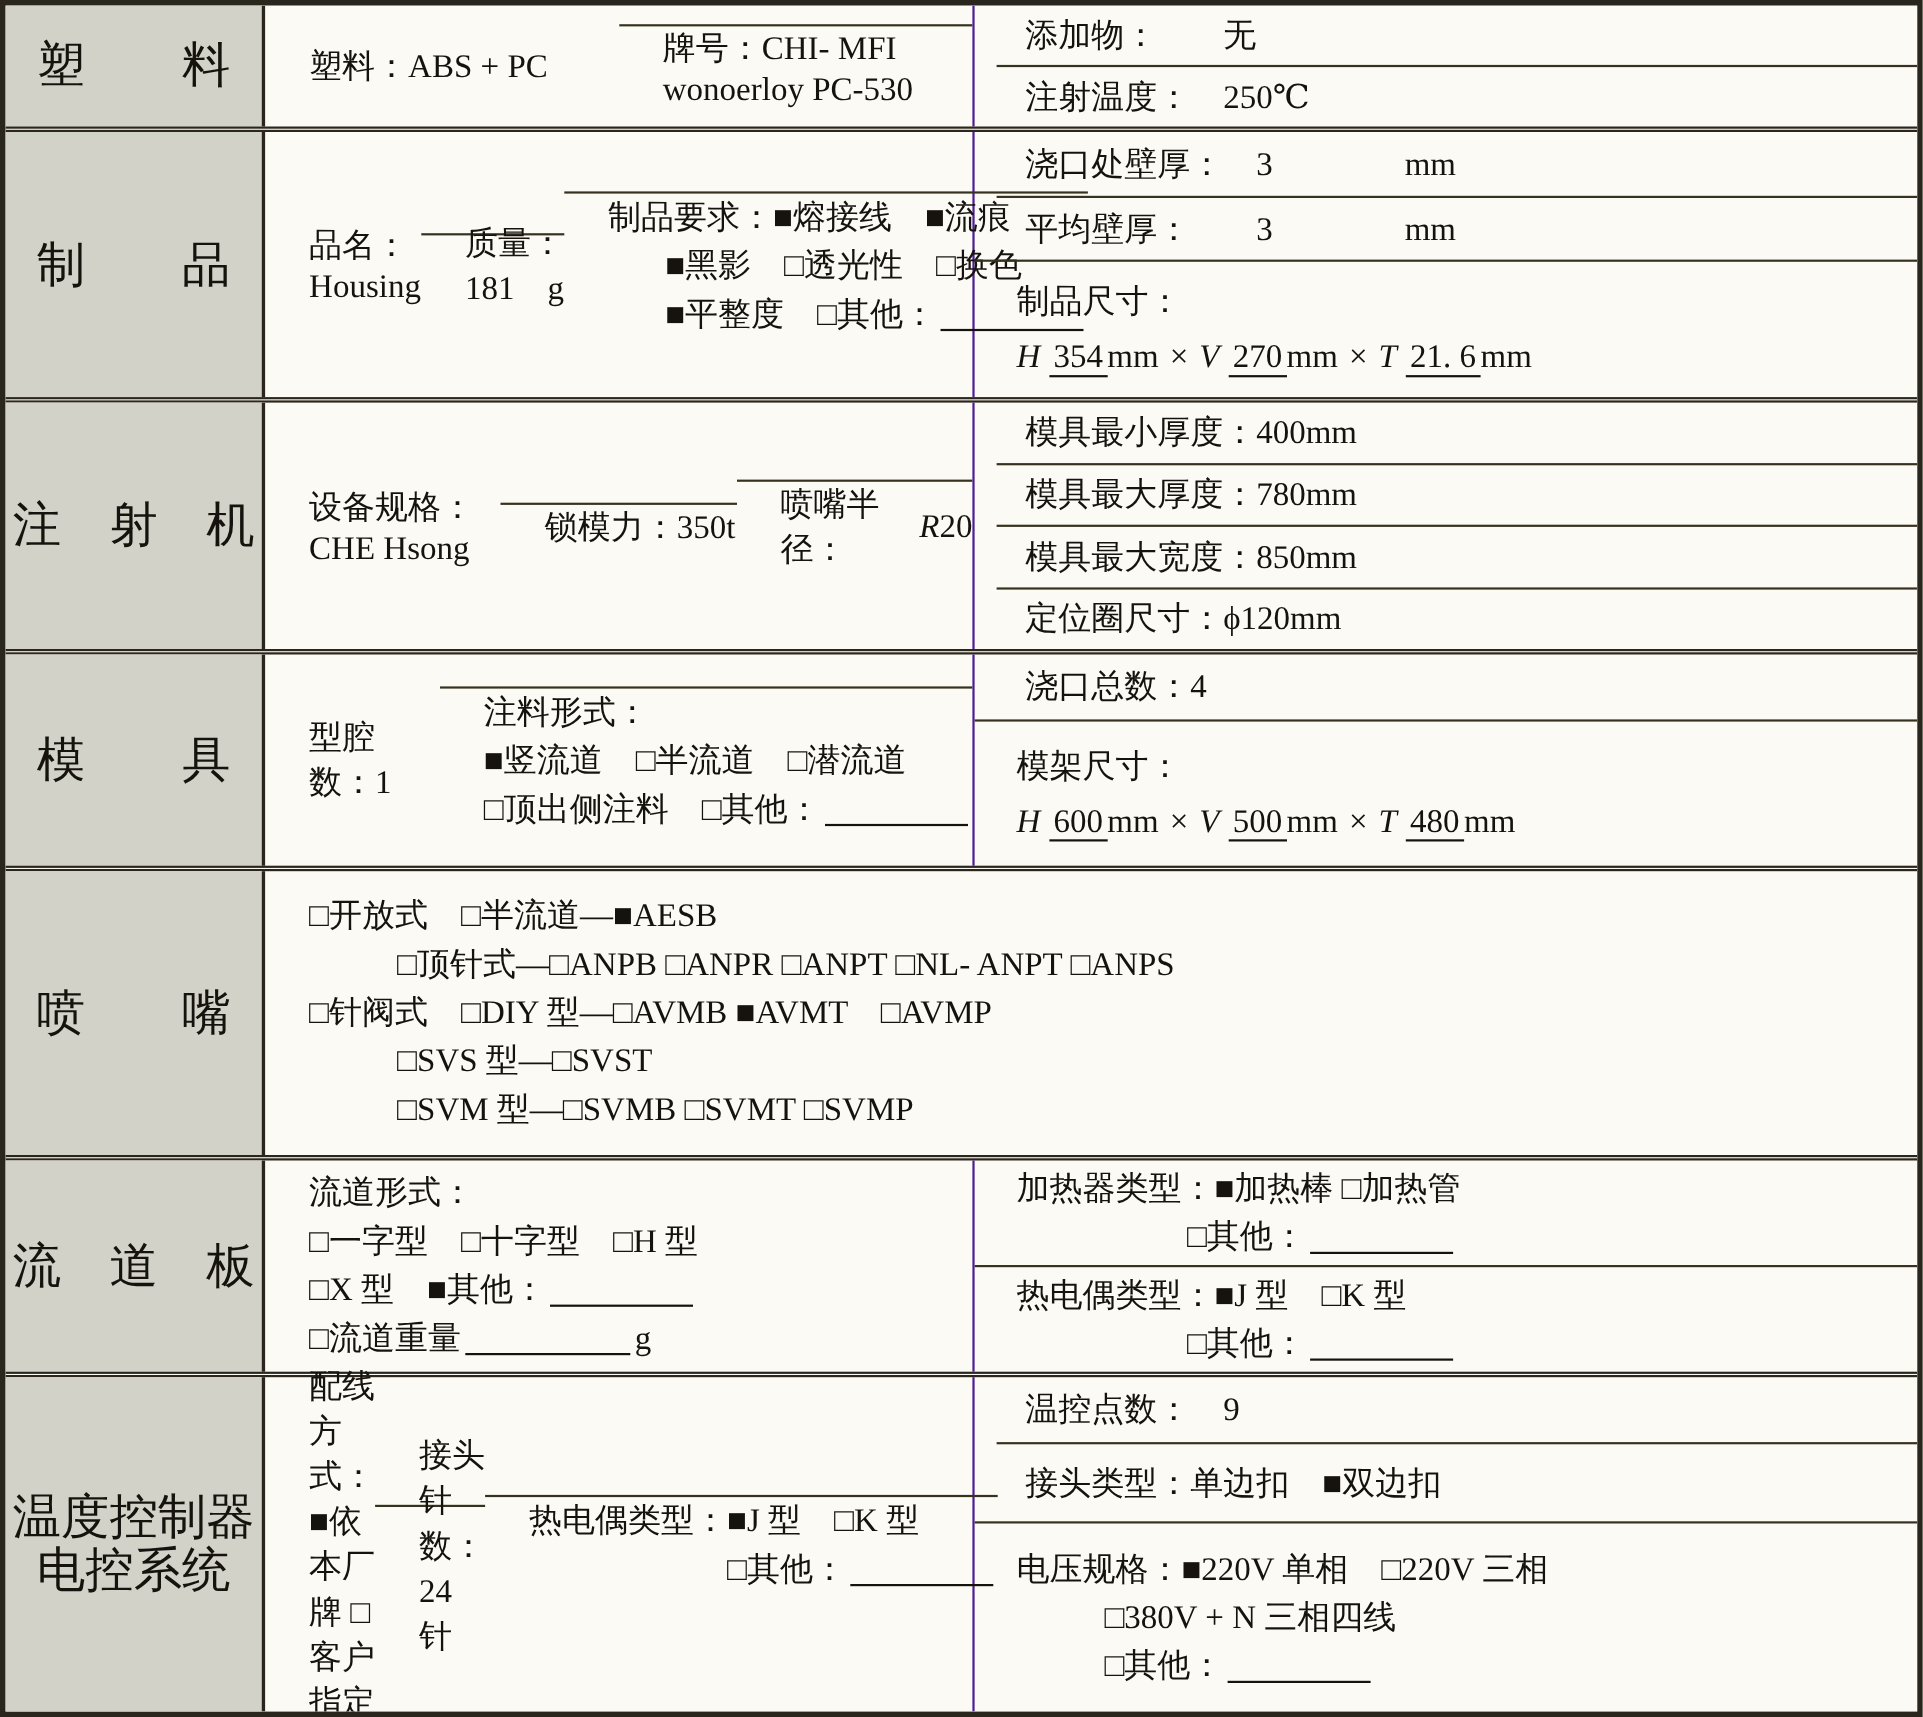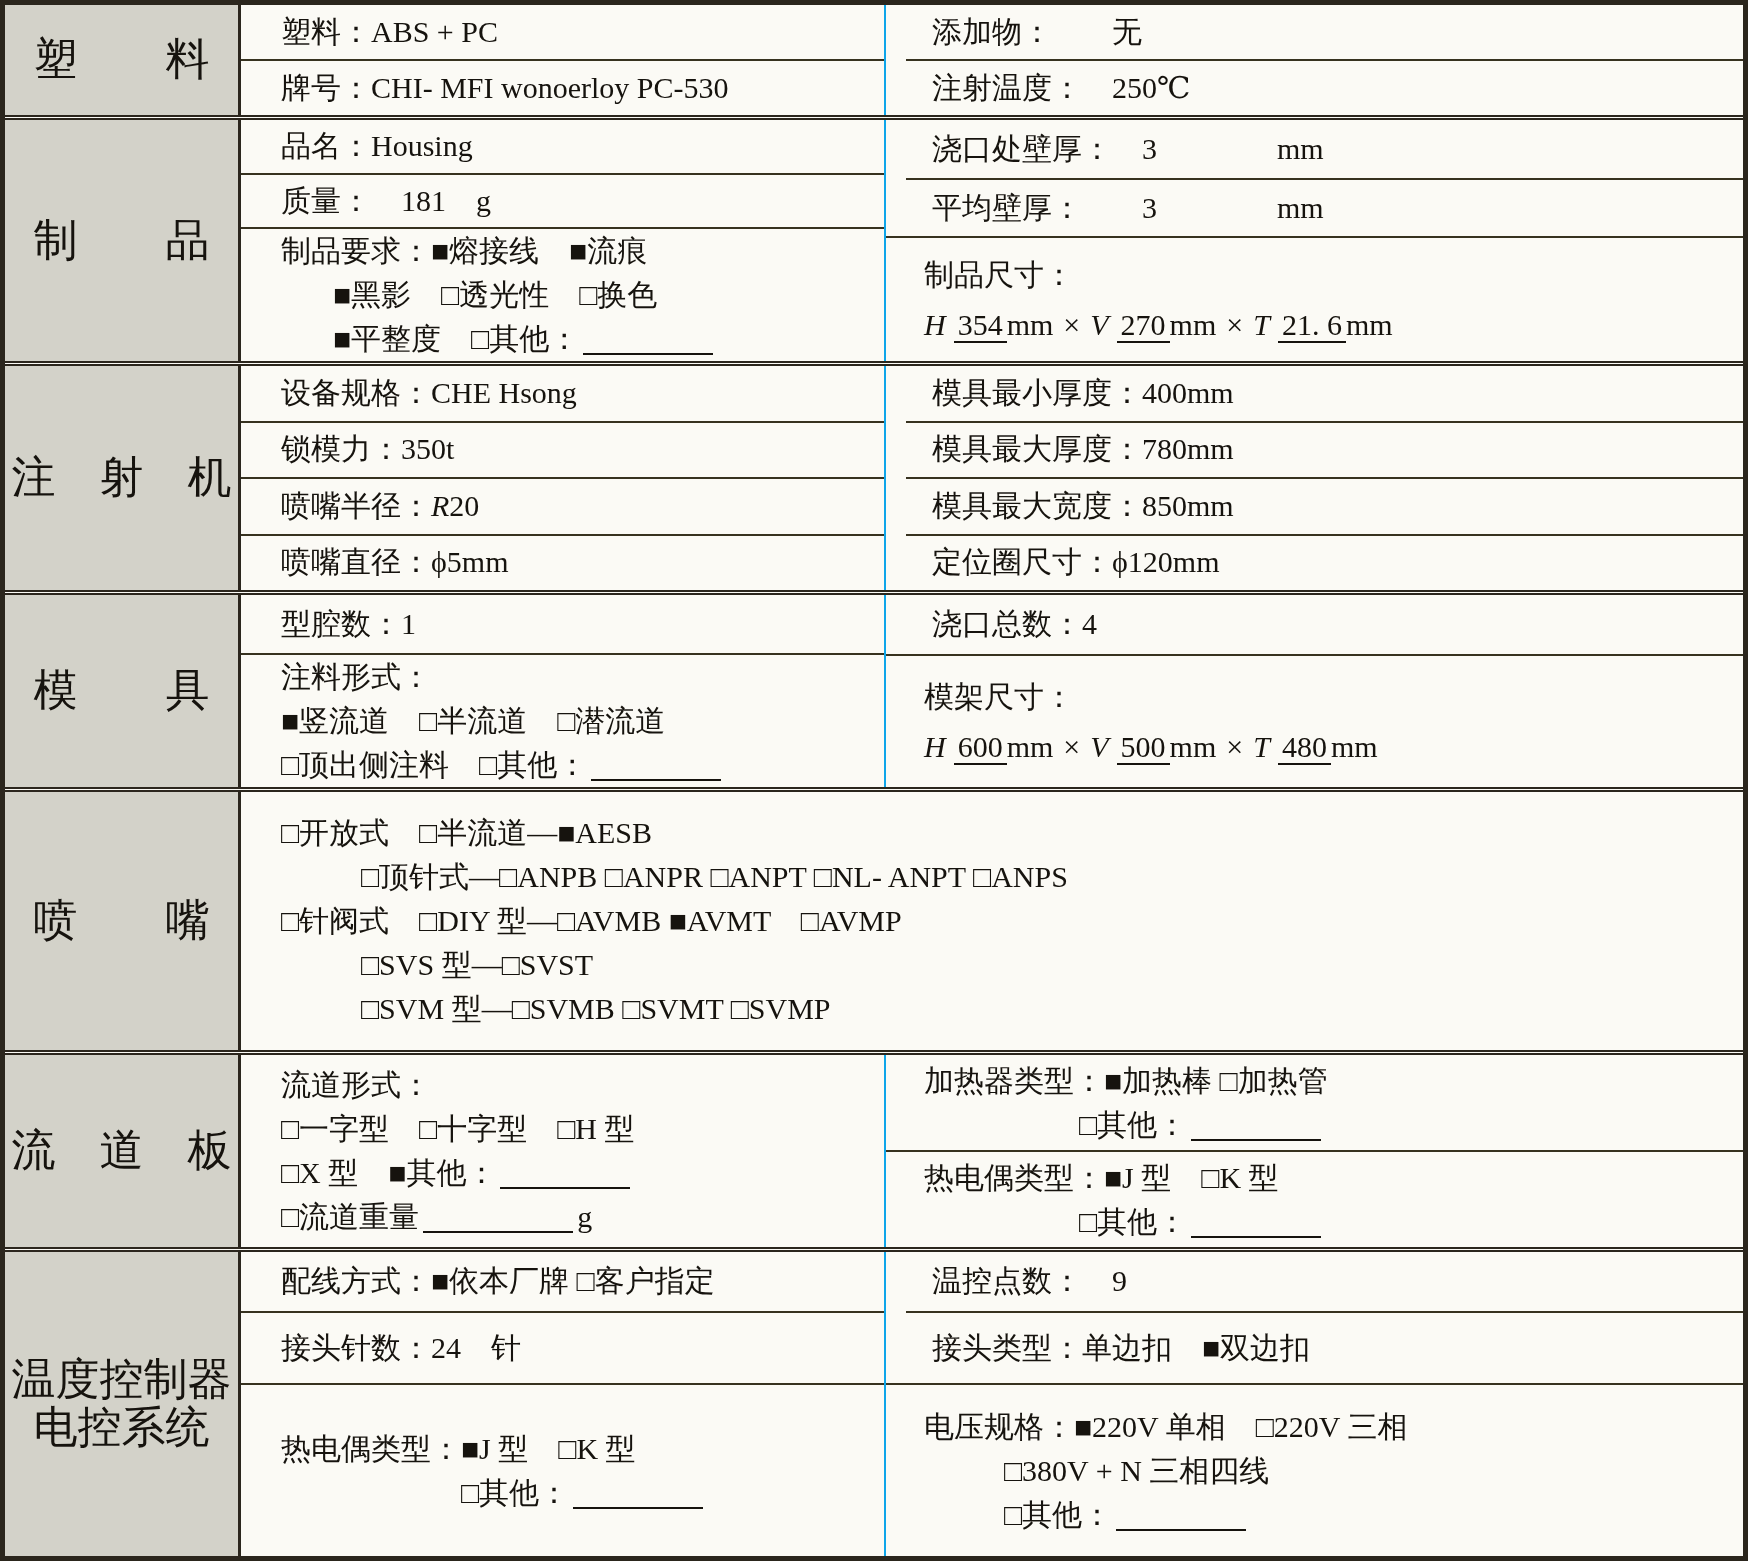--- a/index.html
+++ b/index.html
@@ -19,21 +19,21 @@
   .hdr {
     flex:0 0 236px; width:236px;
     background:#d3d2c9;
     border-right:3px solid #2b261d;
     display:flex; flex-direction:column;
     align-items:center; justify-content:center;
     text-align:center; font-size:44px;
   }
   .hdr .hdr-t { line-height:48px; }
   .body { flex:1; display:flex; min-width:0; }
-  .lcol { flex:0 0 645px; width:645px; border-right:2px solid #0ea5e9; display:flex; flex-direction:column; }
+  .lcol { flex:0 0 645px; width:645px; border-right:2px solid #4c1d95; display:flex; flex-direction:row;align-items:center; }
   .rcol { flex:1; display:flex; flex-direction:column; min-width:0; }
   .row {
     display:flex; align-items:center;
     padding-left:40px;
     border-top:2px solid #37321f;
   }
   .lcol .row:first-child, .rcol .row:first-child { border-top:none; }
   .rcol .row { padding-left:26px;margin-left:20px; }
   .ml { display:flex; flex-direction:column; justify-content:center; padding-left:40px; border-top:2px solid #37321f; }
   .lcol .ml:first-child, .rcol .ml:first-child, .body > .ml { border-top:none; }
@@ -138,23 +138,20 @@
             <span>设备规格：CHE Hsong</span>
           </div>
         <div class="row">
             <span>锁模力：350t</span>
           </div>
         <div class="row">
             <span>喷嘴半径：</span>
             <span class="iv" style="margin-right:0">R</span>
             <span>20</span>
           </div>
-        <div class="row">
-            <span>喷嘴直径：ϕ5mm</span>
-          </div>
       </div>
       <div class="rcol">
         <div class="row">
             <span>模具最小厚度：400mm</span>
           </div>
         <div class="row">
             <span>模具最大厚度：780mm</span>
           </div>
         <div class="row">
             <span>模具最大宽度：850mm</span>

